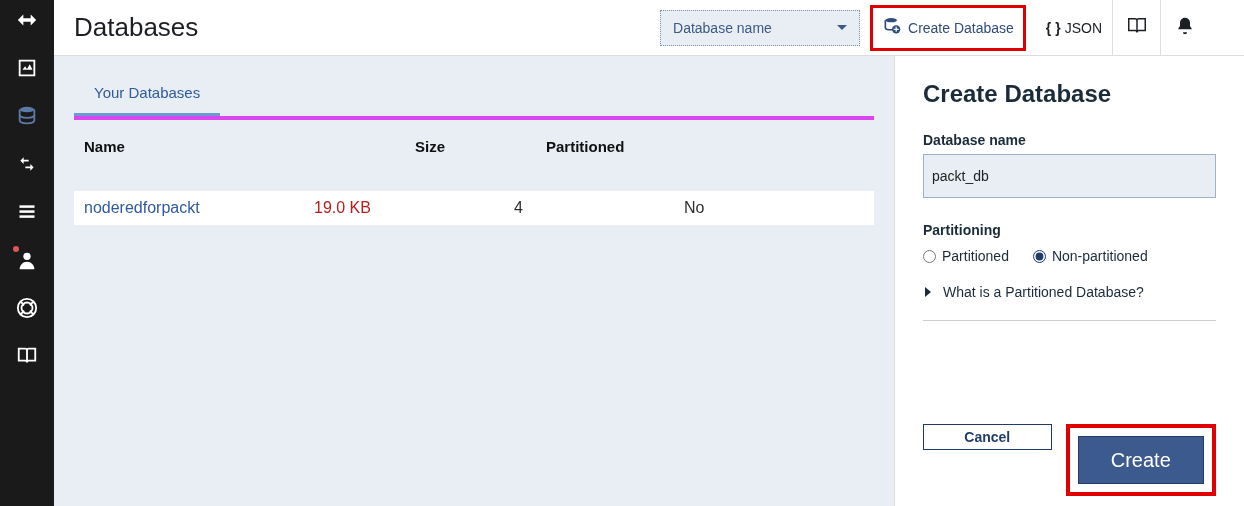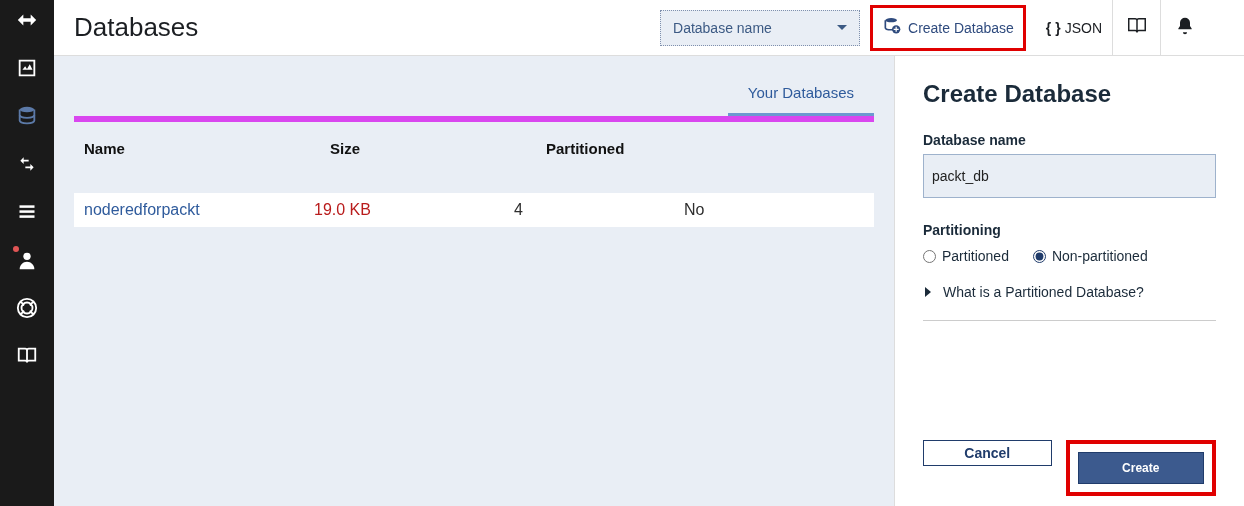--- a/index.html
+++ b/index.html
@@ -13,44 +13,44 @@
     .header { height:56px; border-bottom:1px solid #ddd; display:flex; align-items:center; padding:0 36px 0 20px; }
     .header .title { font-size:26px; color:#1b1e22; font-weight:400; flex-shrink:0; }
     .header .spacer { flex:1; }
     .header .db-select { width:200px; height:36px; background:#e9eef5; border:1px dotted #7f90ad; display:flex; align-items:center; padding:0 12px; color:#3c5a84; font-size:14px; cursor:pointer; }
     .header .db-select .caret { margin-left:auto; }
     .header .create-db-btn { border:3px solid #e00000; margin:0 10px; padding:5px 9px; display:flex; align-items:center; gap:6px; color:#2f4b7e; font-size:14px; cursor:pointer; height:46px; }
     .header .json-link { display:flex; align-items:center; gap:4px; color:#1b1e22; font-size:14px; padding:0 10px; cursor:pointer; height:56px; }
     .header .icon-btn { width:48px; height:56px; border-left:1px solid #ddd; display:flex; align-items:center; justify-content:center; cursor:pointer; }
     .content { flex:1; background:#e9eef5; display:flex; overflow:hidden; }
     .listing { flex:1; padding:0 20px; overflow:auto; }
-    .tab-row { margin-top:12px; border-bottom:6px solid #d946ef;text-align:right; }
+    .tab-row { margin-top:12px; border-bottom:4px solid #d946ef; }
     .tab-item { display:inline-block; padding:16px 20px 12px; color:#2f5b9c; font-size:15px; border-bottom:3px solid #6c99cf; cursor:pointer; margin-left:0; }
     .table-head { display:flex; padding:18px 10px 12px; color:#111; font-weight:700; font-size:15px;gap:16px; }
     .col-name { flex:0 0 230px; }
-    .col-size { flex:0 0 200px; }
+    .col-size { flex:0 0 200px;text-align:center; }
     .col-docs { flex:0 0 170px; }
     .col-part { flex:0 0 180px; }
     .table-row { background:#fff; display:flex; align-items:center; padding:8px 10px;margin-top:24px; }
     .table-row .cell-name { flex:0 0 230px; color:#2f5b9c; cursor:pointer; }
     .table-row .cell-size { flex:0 0 200px; color:#b91c1c; }
     .table-row .cell-docs { flex:0 0 170px; color:#2e2e2e; }
     .table-row .cell-part { flex:0 0 180px; color:#2e2e2e; }
     .panel { width:350px; background:#fff; border-left:1px solid #ddd; display:flex; flex-direction:column; padding:24px 28px 10px; }
     .panel h2 { color:#1b2b3a; font-size:24px; font-weight:700; margin-bottom:24px; }
     .panel .field-label { color:#1b2b3a; font-size:14px; font-weight:700; margin-bottom:6px; }
     .panel .text-input { width:100%; height:44px; border:1px solid #9eb2cc; background:#e9eef5; padding:0 8px; font-size:14px; color:#222; outline:none; }
     .panel .section-label { color:#1b2b3a; font-size:14px; font-weight:700; margin-top:24px; margin-bottom:10px; }
     .panel .radio-row { display:flex; gap:24px; font-size:14px; color:#1b2b3a; }
     .panel .radio-row label { display:flex; align-items:center; gap:6px; cursor:pointer; }
     .panel .help-link { margin-top:20px; display:flex; align-items:flex-end; gap:10px; color:#1b2b3a; font-size:14px; cursor:pointer; padding-bottom:20px; border-bottom:1px solid #ccc; }
     .panel .actions { margin-top:auto; display:flex; gap:14px; }
     .panel .cancel-btn { flex:1; height:26px; background:#fff; border:1px solid #203c6b; color:#203c6b; font-weight:700; font-size:14px; cursor:pointer; }
     .panel .create-btn-wrap { flex:1; border:4px solid #e00000; padding:8px; display:flex; }
-    .panel .create-btn { flex:1; height:32px; background:#3c5a8e; border:1px solid #203c6b; color:#fff; font-weight:700; font-size:12px; cursor:pointer; }
+    .panel .create-btn { flex:1; height:48px; background:#3c5a8e; border:1px solid #203c6b; color:#fff; font-weight:400; font-size:20px; cursor:pointer; }
     input[type=radio]{accent-color:#203c6b;}
   </style>
 </head>
 <body>
 
 <div class="sidebar">
   <div class="side-icon">
     <svg width="22" height="22" viewBox="0 0 24 24">
         <path d="M8 6l-6 6 6 6v-4h8v4l6-6-6-6v4H8z"></path>
       </svg>

